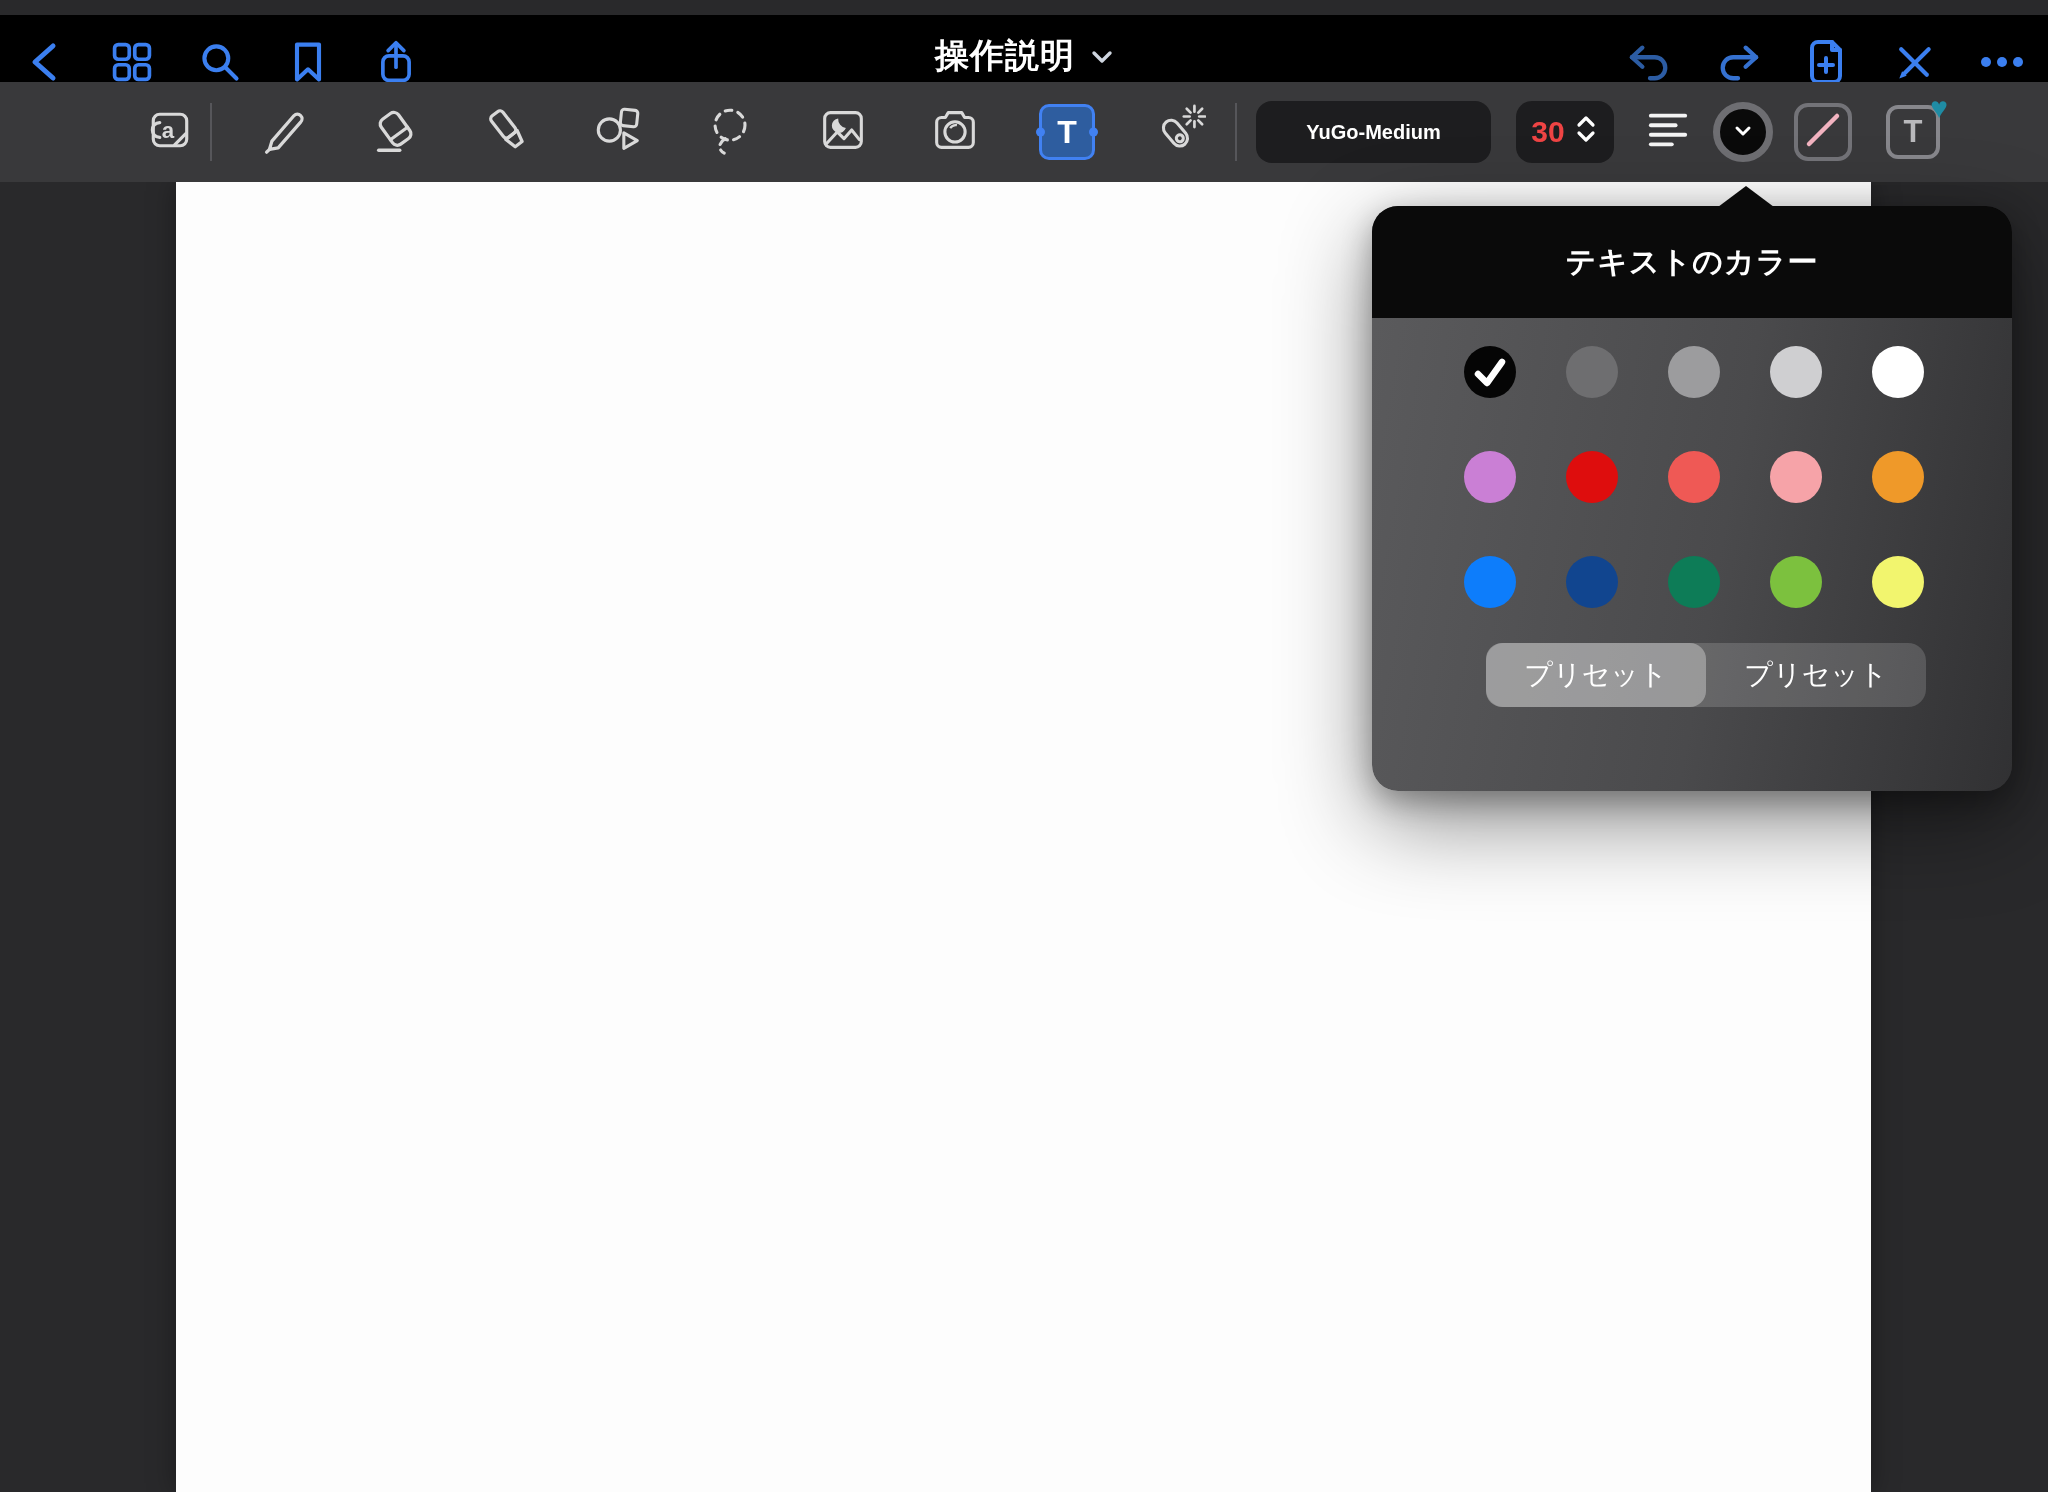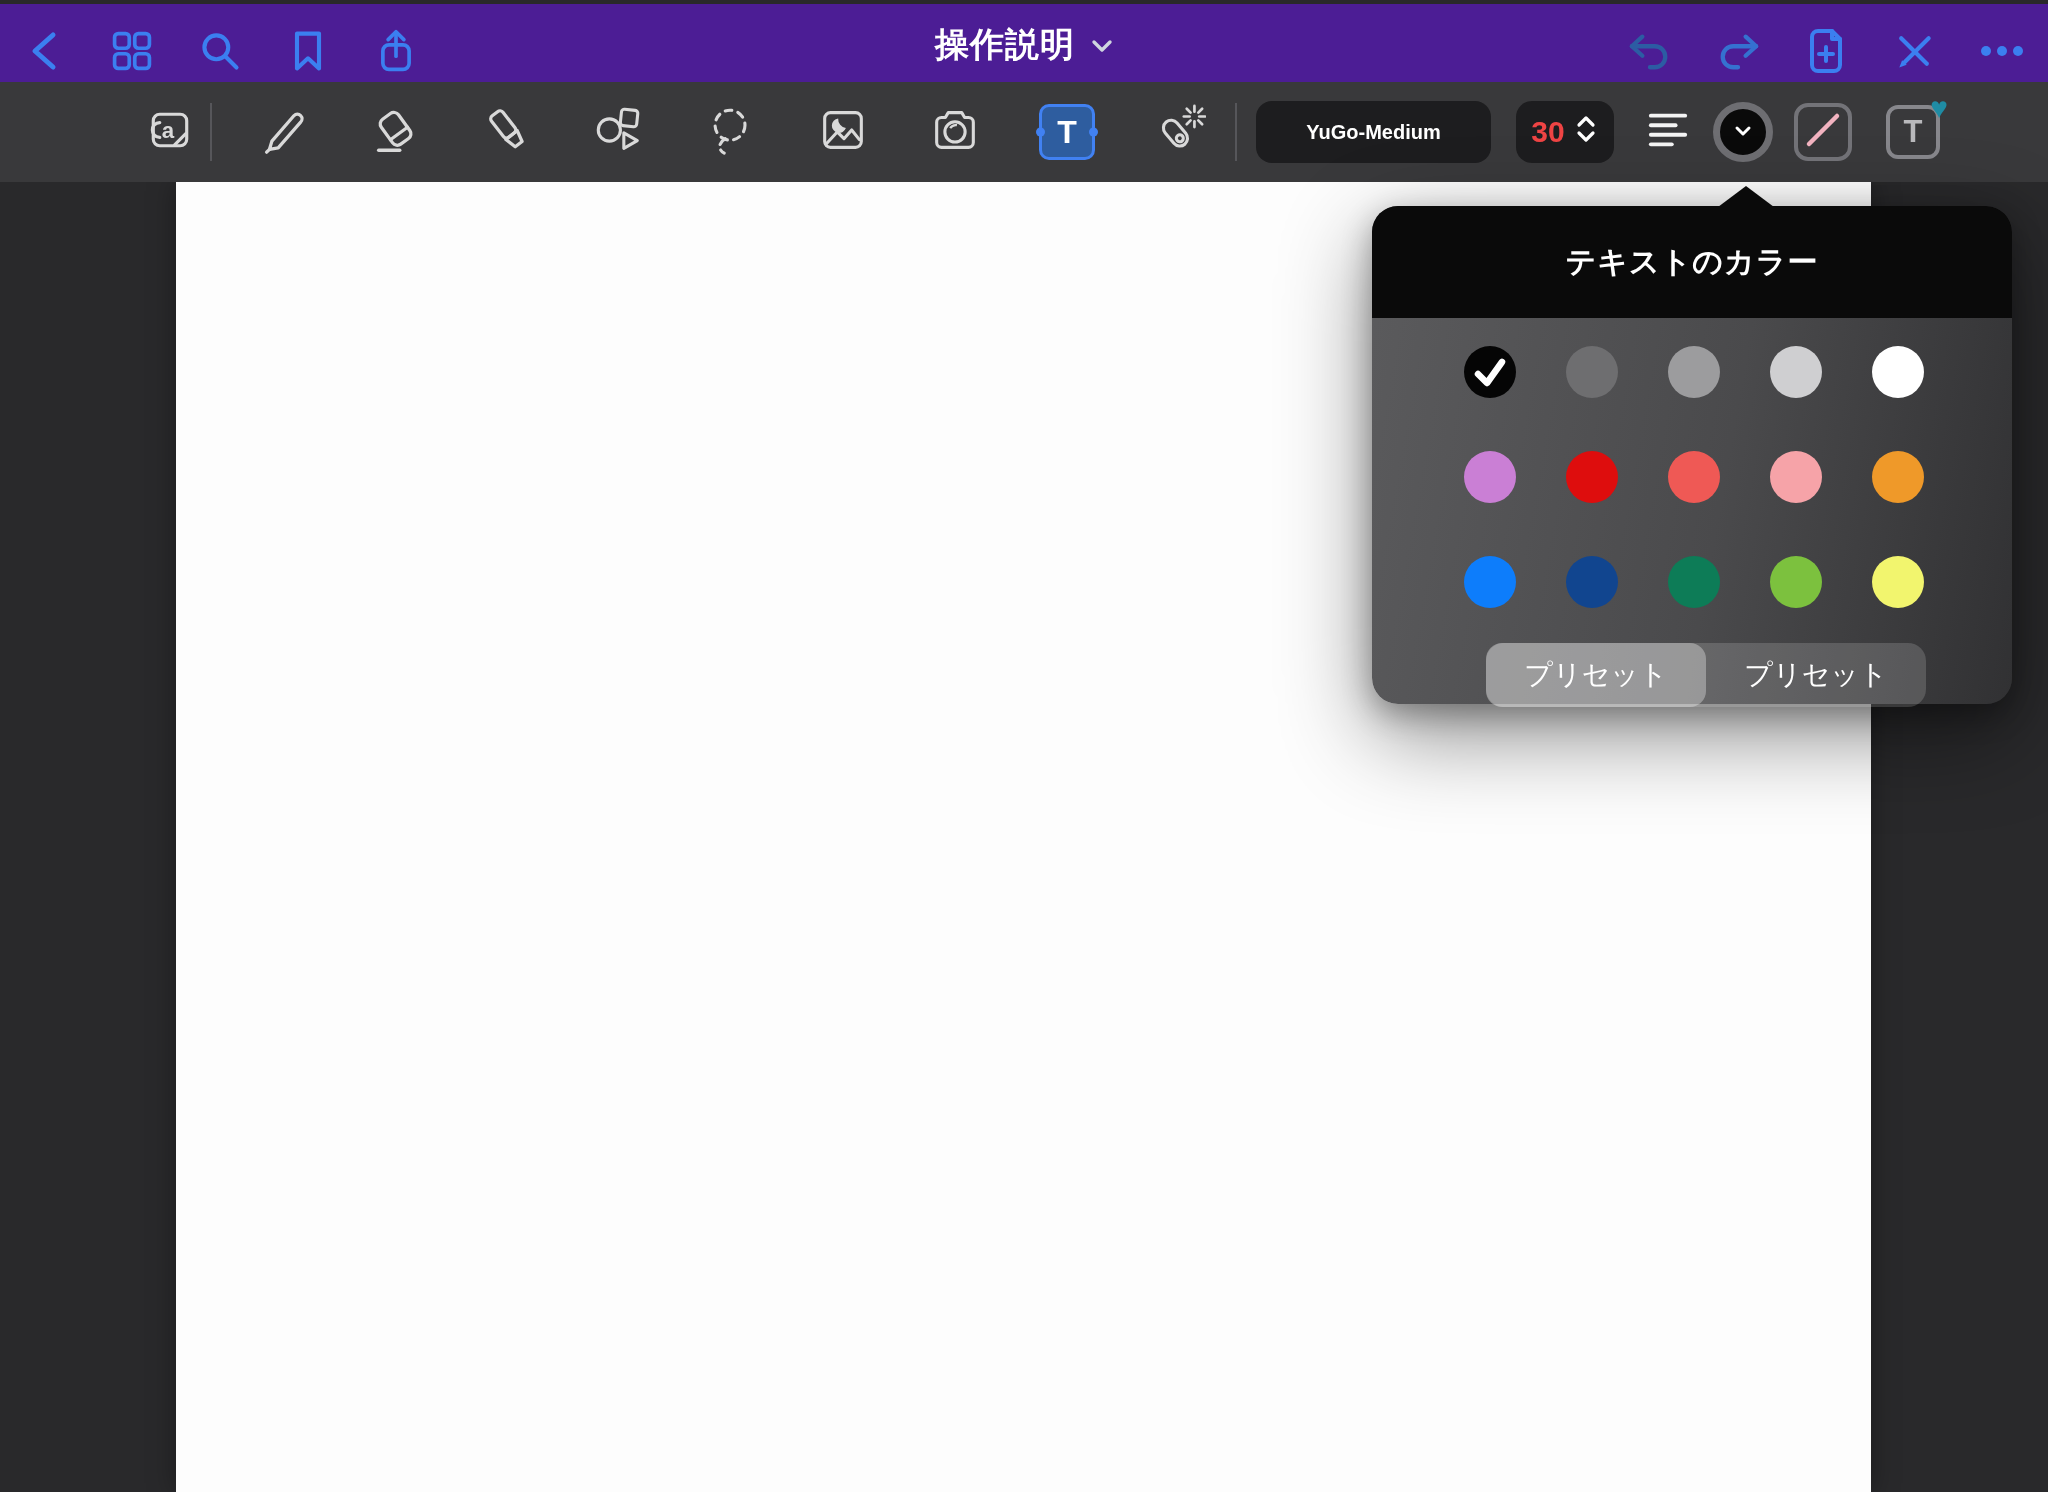--- a/index.html
+++ b/index.html
@@ -4,22 +4,22 @@
 <style>
   html,body{margin:0;padding:0;}
   body{
     width:2048px;height:1492px;position:relative;overflow:hidden;
     background:#29292b;
     font-family:"Liberation Sans","DejaVu Sans",sans-serif;
     -webkit-font-smoothing:antialiased;
   }
   
   .navbar{
-    position:absolute;left:0;top:4px;width:2048px;height:94px;
-    background:#4c1d95;display:flex;align-items:center;z-index:5;
+    position:absolute;left:0;top:15px;width:2048px;height:94px;
+    background:#000000;display:flex;align-items:center;z-index:5;
   }
   .nav-left{display:flex;align-items:center;padding-left:0;}
   .nav-right{margin-left:auto;display:flex;align-items:center;padding-right:2px;}
   .nbtn{width:88px;height:82px;display:flex;align-items:center;justify-content:center;color:#3b7ff0;cursor:pointer;}
   .nbtn svg{display:block;}
   .nbtn.dim{color:#2c5ca3;}
   .nbtn.dim2{color:#3571d0;}
   .nav-title{
     position:absolute;left:50%;top:0;transform:translateX(-50%);
     height:82px;display:flex;align-items:center;gap:16px;color:#fff;
@@ -66,21 +66,21 @@
   }
   .texttool .handle{position:absolute;top:50%;width:9px;height:9px;background:#4181f2;border-radius:50%;transform:translateY(-50%);}
   .texttool .h-l{left:-6px;} .texttool .h-r{right:-6px;}
   
   .page{
     position:absolute;left:176px;top:182px;width:1695px;height:1310px;
     background:#fdfdfd;box-shadow:0 0 26px rgba(0,0,0,.35);z-index:1;
   }
   
   .popover{
-    position:absolute;left:1372px;top:206px;width:640px;height:498px;
+    position:absolute;left:1372px;top:206px;width:640px;height:585px;
     border-radius:26px;z-index:10;
     background:linear-gradient(100deg,#5b5b5d 0%,#4a4a4c 55%,#313133 100%);
     box-shadow:0 30px 90px rgba(0,0,0,.45),0 10px 30px rgba(0,0,0,.30);
   }
   .popover .arrow{
     position:absolute;left:346px;top:-20px;width:0;height:0;
     border-left:28px solid transparent;border-right:28px solid transparent;border-bottom:21px solid #0a0a0a;
   }
   .pop-header{
     position:absolute;left:0;top:0;width:100%;height:112px;background:#0a0a0a;

